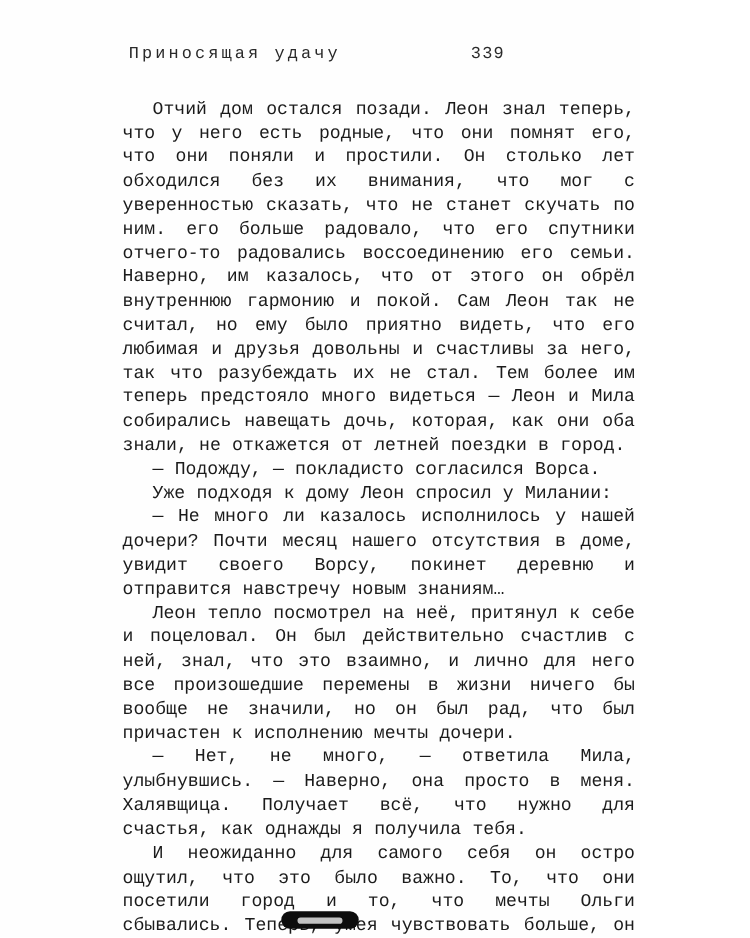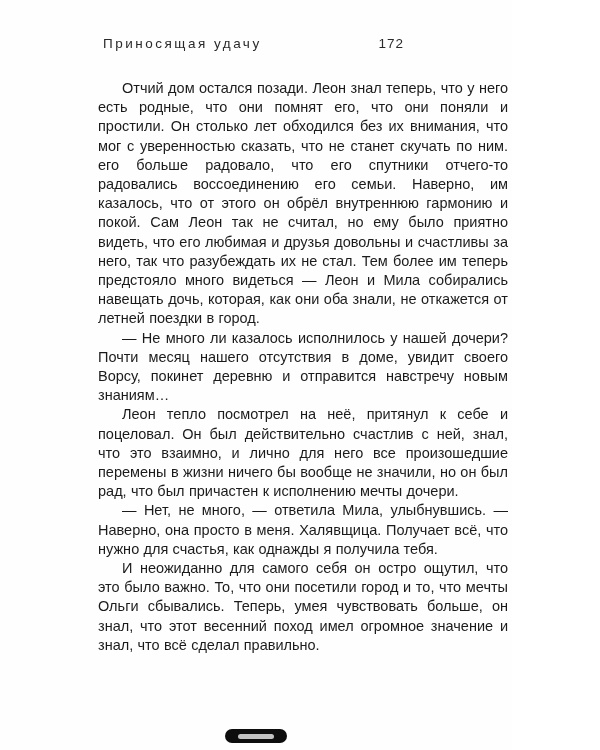--- a/index.html
+++ b/index.html
@@ -5,21 +5,21 @@
   html, body {
     margin: 0;
     padding: 0;
     background: #ffffff;
   }
   .page {
     position: relative;
     width: 512px;
     height: 750px;
     background: #fefefe;
-    font-family: Liberation Sans, sans-serif;
+    font-family: Liberation Mono, monospace;
     color: #1b1b1b;
     overflow: hidden;
     box-sizing: border-box;
   }
   .running-header {
     position: absolute;
     top: 36px;
     left: 103px;
     right: 108px;
     display: flex;
@@ -72,25 +72,27 @@
     opacity: 0.9;
   }
 </style>
 </head>
 <body>
 
 <div class="page">
 
   <div class="running-header">
     <span class="running-title">Приносящая удачу</span>
-    <span class="page-number">172</span>
+    <span class="page-number">339</span>
   </div>
 
   <div class="content">
     <p>Отчий дом остался позади. Леон знал теперь, что у него есть родные, что они помнят его, что они поняли и простили. Он столько лет обходился без их внимания, что мог с уверенностью сказать, что не станет скучать по ним. его больше радовало, что его спутники отчего-то радовались воссоединению его семьи. Наверно, им казалось, что от этого он обрёл внутреннюю гармонию и покой. Сам Леон так не считал, но ему было приятно видеть, что его любимая и друзья довольны и счастливы за него, так что разубеждать их не стал. Тем более им теперь предстояло много видеться — Леон и Мила собирались навещать дочь, которая, как они оба знали, не откажется от летней поездки в город.</p>
+    <p>— Подожду, — покладисто согласился Ворса.</p>
+    <p>Уже подходя к дому Леон спросил у Милании:</p>
     <p>— Не много ли казалось исполнилось у нашей дочери? Почти месяц нашего отсутствия в доме, увидит своего Ворсу, покинет деревню и отправится навстречу новым знаниям…</p>
     <p>Леон тепло посмотрел на неё, притянул к себе и поцеловал. Он был действительно счастлив с ней, знал, что это взаимно, и лично для него все произошедшие перемены в жизни ничего бы вообще не значили, но он был рад, что был причастен к исполнению мечты дочери.</p>
     <p>— Нет, не много, — ответила Мила, улыбнувшись. — Наверно, она просто в меня. Халявщица. Получает всё, что нужно для счастья, как однажды я получила тебя.</p>
     <p>И неожиданно для самого себя он остро ощутил, что это было важно. То, что они посетили город и то, что мечты Ольги сбывались. Теперь, умея чувствовать больше, он знал, что этот весенний поход имел огромное значение и знал, что всё сделал правильно.</p>
   </div>
 
   <div class="page-indicator-pill">
     <span class="pill-inner"></span>
   </div>
 

